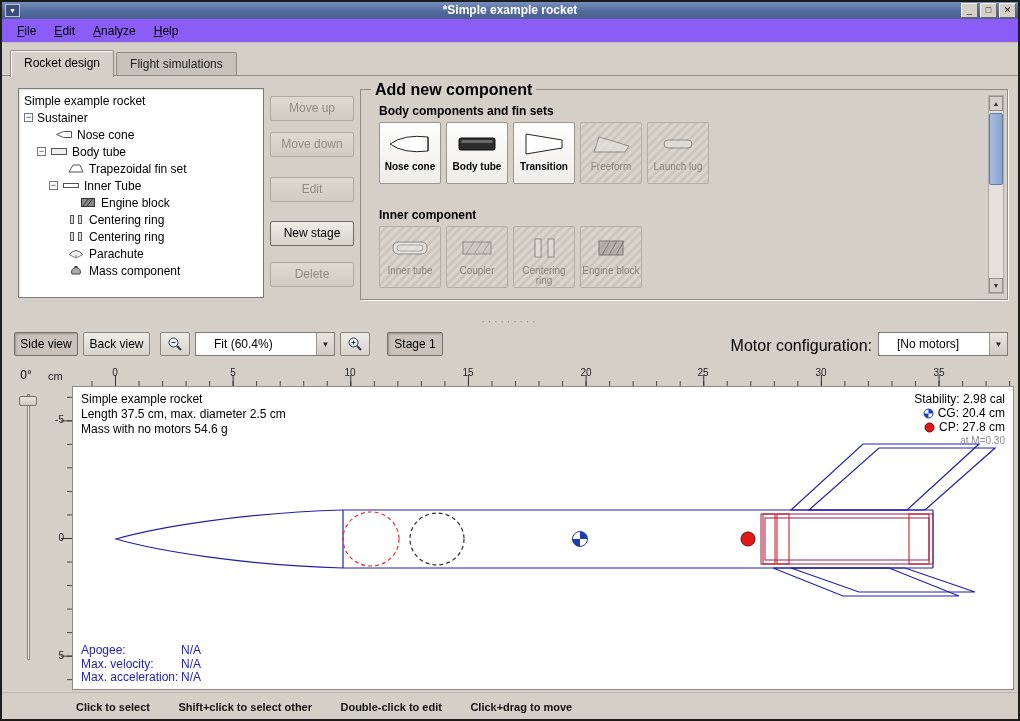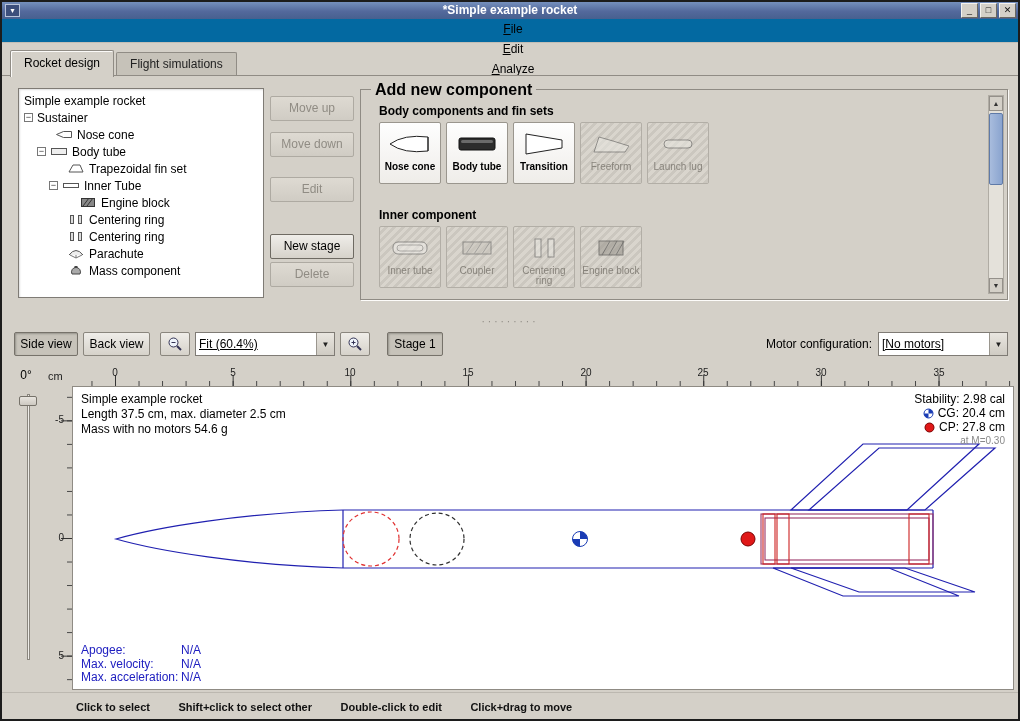--- a/index.html
+++ b/index.html
@@ -8,21 +8,21 @@
   .window { position:relative; width:1020px; height:721px; background:#d4d0c8; border:2px solid #1c1c1c; overflow:hidden; }
 
   
   .titlebar { position:relative; height:17px; background:linear-gradient(180deg,#7590bd 0%,#53699c 55%,#47608f 100%); display:flex; align-items:center; }
   .title-text { position:absolute; left:0; right:0; text-align:center; color:#fff; font-size:12px; font-weight:bold; line-height:17px; }
   .title-menu-btn { position:absolute; left:3px; top:2px; width:15px; height:13px; background:#3c4f7c; border:1px solid #b9c4da; color:#fff; font-size:8px; line-height:11px; text-align:center; }
   .win-btns { position:absolute; right:2px; top:1px; display:flex; gap:2px; }
   .win-btn { width:17px; height:15px; background:#d4d0c8; border:1px solid; border-color:#f5f3ef #6b675f #6b675f #f5f3ef; font-size:9px; line-height:13px; text-align:center; color:#111; }
 
   
-  .menubar { height:24px; display:flex; align-items:center; padding-left:6px; background:#0369a1; border-bottom:1px solid #c2beb6;flex-direction:column; }
+  .menubar { height:24px; display:flex; align-items:center; padding-left:6px; background:#8b5cf6; border-bottom:1px solid #c2beb6; }
   .menu-item { display:inline-block; padding:3px 9px; font-size:12px; color:#000; }
   .menu-item::first-letter { text-decoration:underline; }
 
   
   .tabstrip { position:relative; height:33px; padding:7px 0 0 8px; display:flex; align-items:flex-end; }
   .tabstrip::after { content:""; position:absolute; left:0; right:0; bottom:0; height:1px; background:#908c85; }
   .tab { position:relative; font-size:12px; padding:5px 13px 5px 13px; border:1px solid #908c85; border-bottom:none; border-radius:2px 2px 0 0; }
   .tab.active { background:#d4d0c8; z-index:2; margin-bottom:-1px; padding-bottom:7px; box-shadow:inset 1px 1px 0 #fbfaf8; }
   .tab.inactive { background:#c6c2b9; color:#222; margin-left:2px; padding-top:4px; }
 
@@ -64,23 +64,23 @@
   .vs-thumb { position:absolute; left:0; top:17px; width:14px; height:72px; background:linear-gradient(90deg,#a8bcdd,#8aa4cf); border:1px solid #5f7aa8; border-radius:2px; }
 
   .splitter { height:14px; display:flex; align-items:center; justify-content:center; color:#8d8983; font-size:10px; letter-spacing:3px; }
 
   
   .view-toolbar { position:relative; height:32px; }
   .tbtn { position:absolute; top:4px; height:24px; font-size:12px; text-align:center; border-radius:2px; display:flex; align-items:center; justify-content:center; }
   .tbtn.raised { background:linear-gradient(#efede9,#d6d2ca); border:1px solid #8a867e; color:#000; }
   .tbtn.pressed { background:#c7c3ba; border:1px solid #76726a; box-shadow:inset 1px 1px 2px rgba(0,0,0,.25); color:#000; }
   .combo { position:absolute; top:4px; height:24px; background:#fff; border:1px solid #7f7b75; display:flex; align-items:center; font-size:12px; }
-  .combo .ctext { flex:1; padding-left:3px; white-space:nowrap; overflow:hidden;text-decoration:underline; }
+  .combo .ctext { flex:1; padding-left:18px; white-space:nowrap; overflow:hidden; }
   .combo .carrow { width:18px; height:100%; background:linear-gradient(#e9e6e0,#cfcbc3); border-left:1px solid #9a968e; font-size:8px; display:flex; align-items:center; justify-content:center; color:#222; }
-  .motor-label { position:absolute; right:146px; top:9px; font-size:12px; }
+  .motor-label { position:absolute; right:146px; top:9px; font-size:16px; }
 
   
   .canvas-area { position:relative; height:332px; background:#d4d0c8; }
   .rot-label { position:absolute; left:10px; top:8px; width:28px; text-align:center; font-size:12px; }
   .rot-track { position:absolute; left:25px; top:34px; width:3px; height:266px; background:#efede9; border:1px solid #8a867e; }
   .rot-handle { position:absolute; left:17px; top:36px; width:18px; height:10px; background:linear-gradient(#e8e5df,#cdc9c1); border:1px solid #76726a; border-radius:2px; }
   .unit-label { position:absolute; left:46px; top:10px; font-size:11px; color:#222; }
   .h-ruler { position:absolute; left:70px; top:8px; width:942px; height:18px; }
   .h-ruler .rlabel { position:absolute; top:-1px; width:24px; text-align:center; font-size:10px; color:#222; }
   .v-ruler { position:absolute; left:44px; top:26px; width:26px; height:304px; }
@@ -213,21 +213,21 @@
             </svg>
           </span>
         <span>Mass component</span>
       </div>
     </div>
 
     <div class="action-col">
       <div class="abtn dis" style="top:20px">Move up</div>
       <div class="abtn dis" style="top:56px">Move down</div>
       <div class="abtn dis" style="top:101px">Edit</div>
-      <div class="abtn en" style="top:158px">New stage</div>
+      <div class="abtn en" style="top:145px">New stage</div>
       <div class="abtn dis" style="top:186px">Delete</div>
     </div>
 
     <div class="add-panel">
       <div class="add-title">Add new component</div>
       <div class="section-label" style="top:14px">Body components and fin sets</div>
 
       <div class="comp-row" style="top:32px">
         <div class="comp-btn en">
           <div class="cicon">

